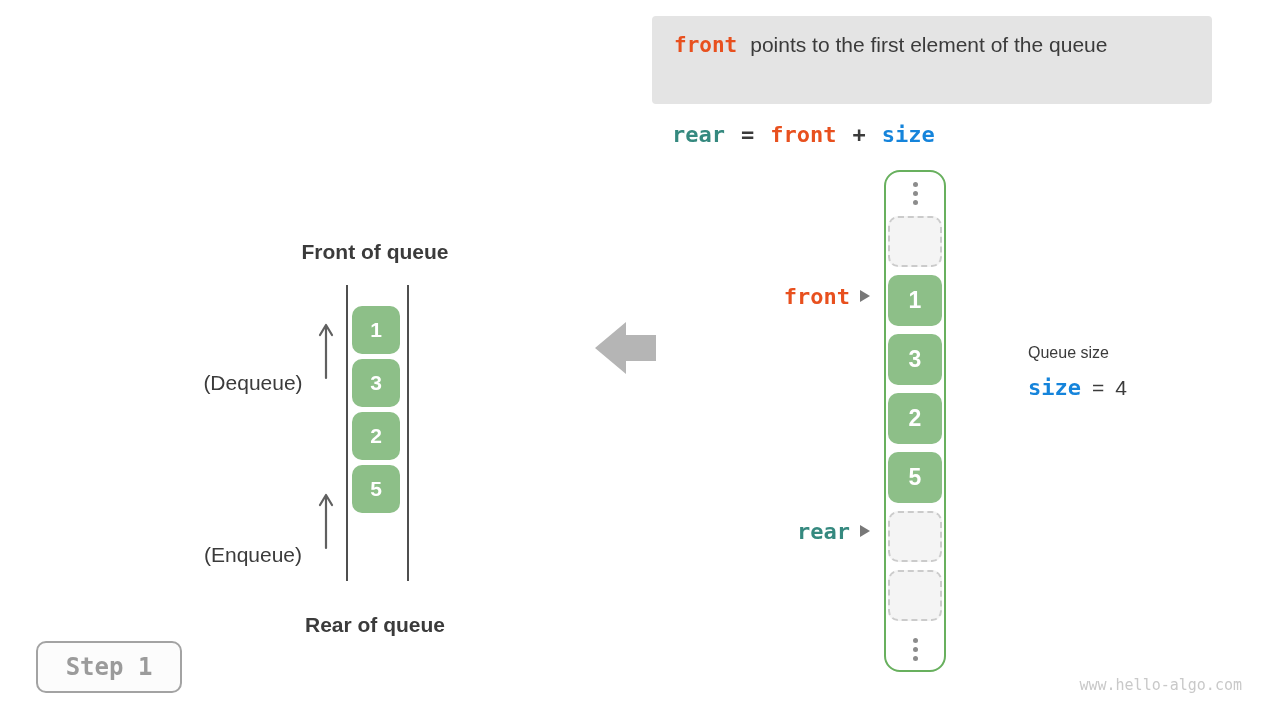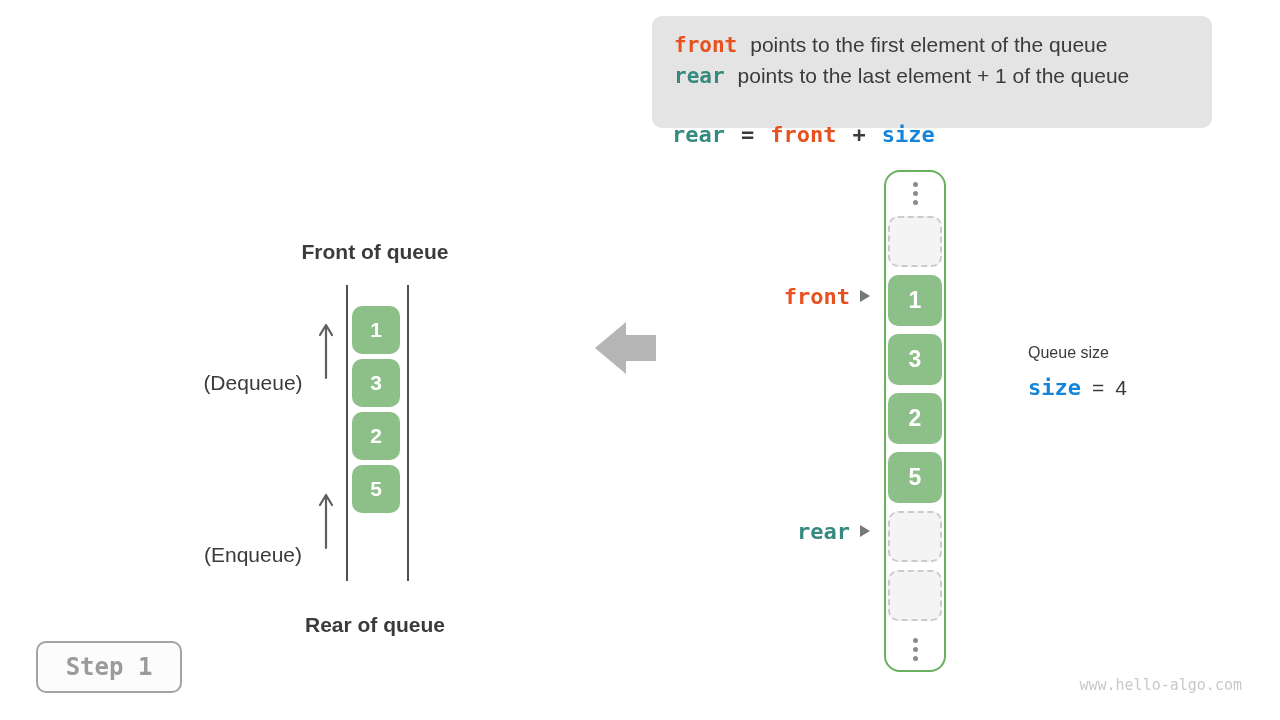--- a/index.html
+++ b/index.html
@@ -12,22 +12,22 @@
     --dot:#8C8C8C; --watermark:#C9C9C9; --pointer-head:#787878;
   }
   html,body{margin:0;padding:0;}
   .canvas{position:relative;width:1280px;height:720px;background:#ffffff;
     font-family:"Liberation Sans", sans-serif;overflow:hidden;color:var(--dark);}
   .mono{font-family:"DejaVu Sans Mono","Liberation Mono",monospace;font-weight:bold;}
   .orange{color:var(--orange);} .teal{color:var(--teal);}
   .blue{color:var(--blue);} .dark{color:var(--dark);}
 
   
-  .info-box{position:absolute;left:652px;top:16px;width:560px;height:112px;
-    background:var(--box-bg);border-radius:10px;box-sizing:border-box;
+  .info-box{position:absolute;left:652px;top:16px;width:560px;height:88px;
+    background:var(--box-bg);border-radius:4px;box-sizing:border-box;
     padding:13px 12px 0 22px;}
   .info-line{height:31px;line-height:31px;font-size:21px;color:var(--dark);white-space:nowrap;}
   .info-line .kw{font-size:21px;margin-right:13px;}
 
   
   .formula{position:absolute;left:672px;top:122px;display:flex;gap:16px;
     font-size:22px;align-items:center;}
 
   
   .lq-title{position:absolute;width:220px;text-align:center;font-weight:bold;
@@ -85,23 +85,20 @@
     color:var(--watermark);font-family:"DejaVu Sans Mono","Liberation Mono",monospace;}
 </style>
 </head>
 <body>
 
 <div class="canvas">
 
   <div class="info-box">
     <div class="info-line">
       <span class="mono orange kw">front</span><span>points to the first element of the queue</span>
-    </div>
-    <div class="info-line">
-      <span class="mono teal kw">rear</span><span>points to the last element + 1 of the queue</span>
     </div>
   </div>
 
   <div class="formula mono">
     <span class="teal">rear</span>
     <span class="dark">=</span>
     <span class="orange">front</span>
     <span class="dark">+</span>
     <span class="blue">size</span>
   </div>

